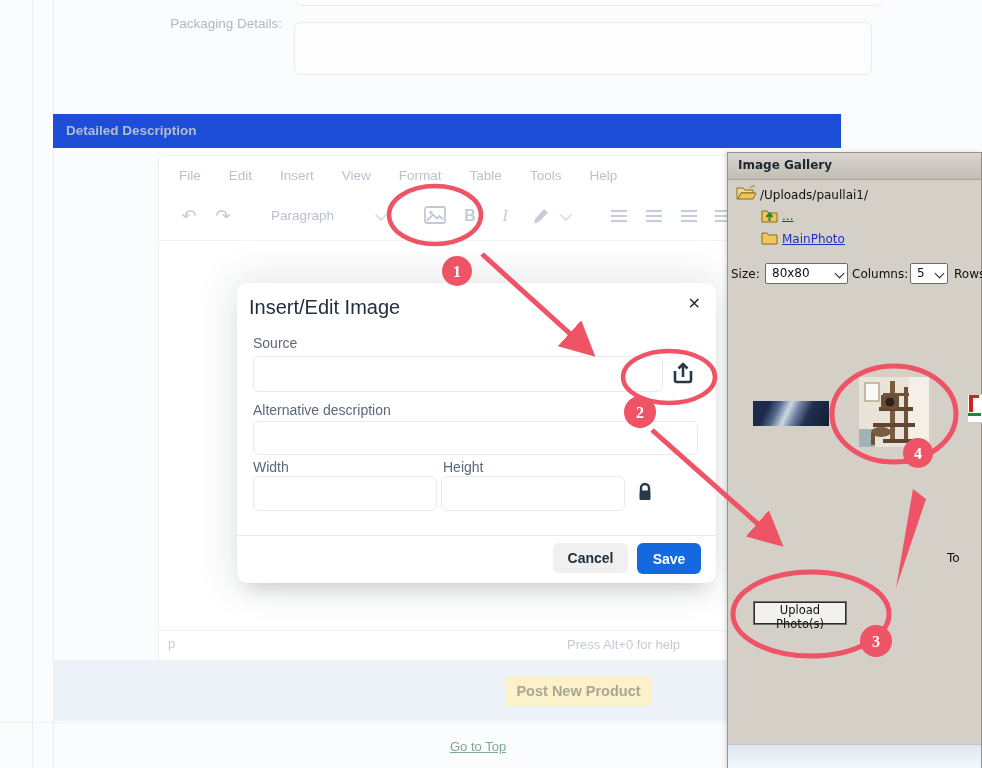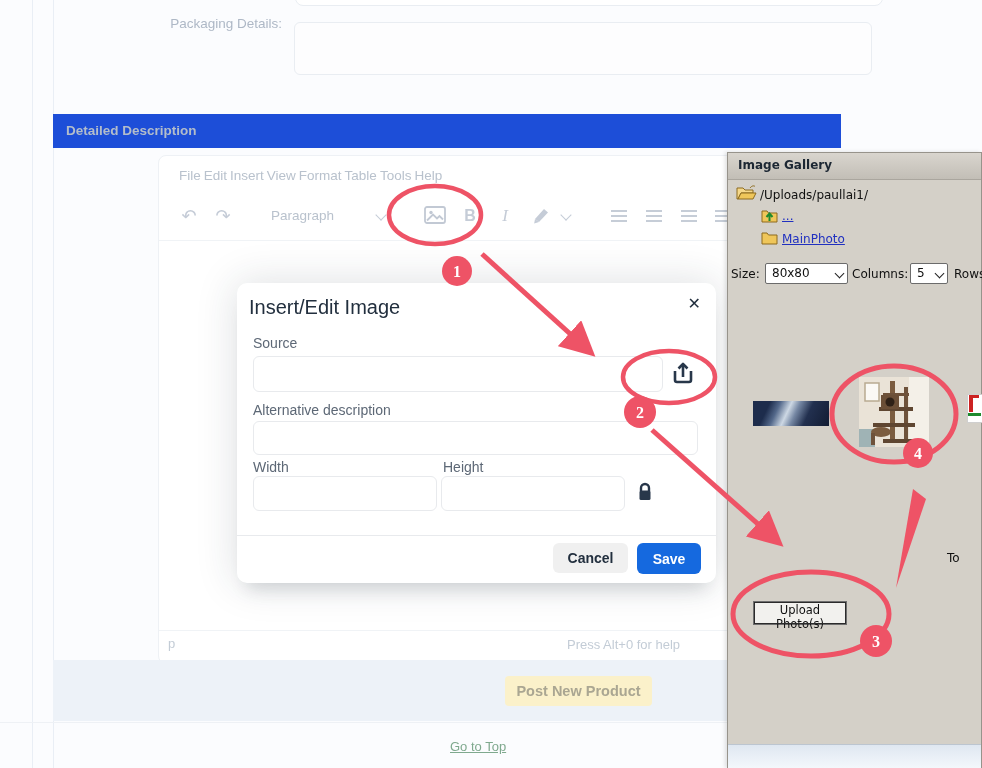--- a/index.html
+++ b/index.html
@@ -17,21 +17,21 @@
   .pack-hint{left:294px;top:89px;font-size:12.5px;color:#c6cdd8;}
   .pack-hint .count{color:#f59a8c;}
   .section-band{left:53px;top:114px;width:788px;height:34px;background:#1d4ed8;}
   .band-label{position:absolute;left:13px;top:0;line-height:34px;font-weight:bold;
               font-size:13.5px;color:#b3bdca;}
   .band-hint{position:absolute;left:177px;top:0;line-height:34px;font-size:13px;color:#bac3cf;}
 
   
   .editor-card{left:158px;top:155px;width:723px;height:509px;background:#fff;
                border:1px solid #eef1f5;border-radius:8px;box-sizing:border-box;}
-  .menubar{position:absolute;left:20px;top:12px;display:flex;gap:3px;
+  .menubar{position:absolute;left:20px;top:12px;display:flex;gap:28px;
            font-size:13.5px;color:#b9c2cd;}
   .toolbar{position:absolute;left:0;top:40px;height:42px;width:100%;}
   .tbtn{position:absolute;color:#c5ccd7;font-size:18px;line-height:40px;text-align:center;}
   .para-label{position:absolute;left:112px;top:0;line-height:40px;font-size:13.5px;color:#b9c2cd;}
   .chev{position:absolute;width:7px;height:7px;border-right:1.6px solid #c5ccd7;
         border-bottom:1.6px solid #c5ccd7;transform:rotate(45deg);top:15px;}
   .bold-btn{left:300px;width:22px;font-weight:bold;font-size:16px;}
   .italic-btn{left:338px;width:16px;font-style:italic;font-family:"Liberation Serif",serif;font-size:17px;}
   .align-icon{position:absolute;top:14px;width:16px;height:12px;
     background:repeating-linear-gradient(#c6cdd7 0 2px,rgba(0,0,0,0) 2px 5px);}

